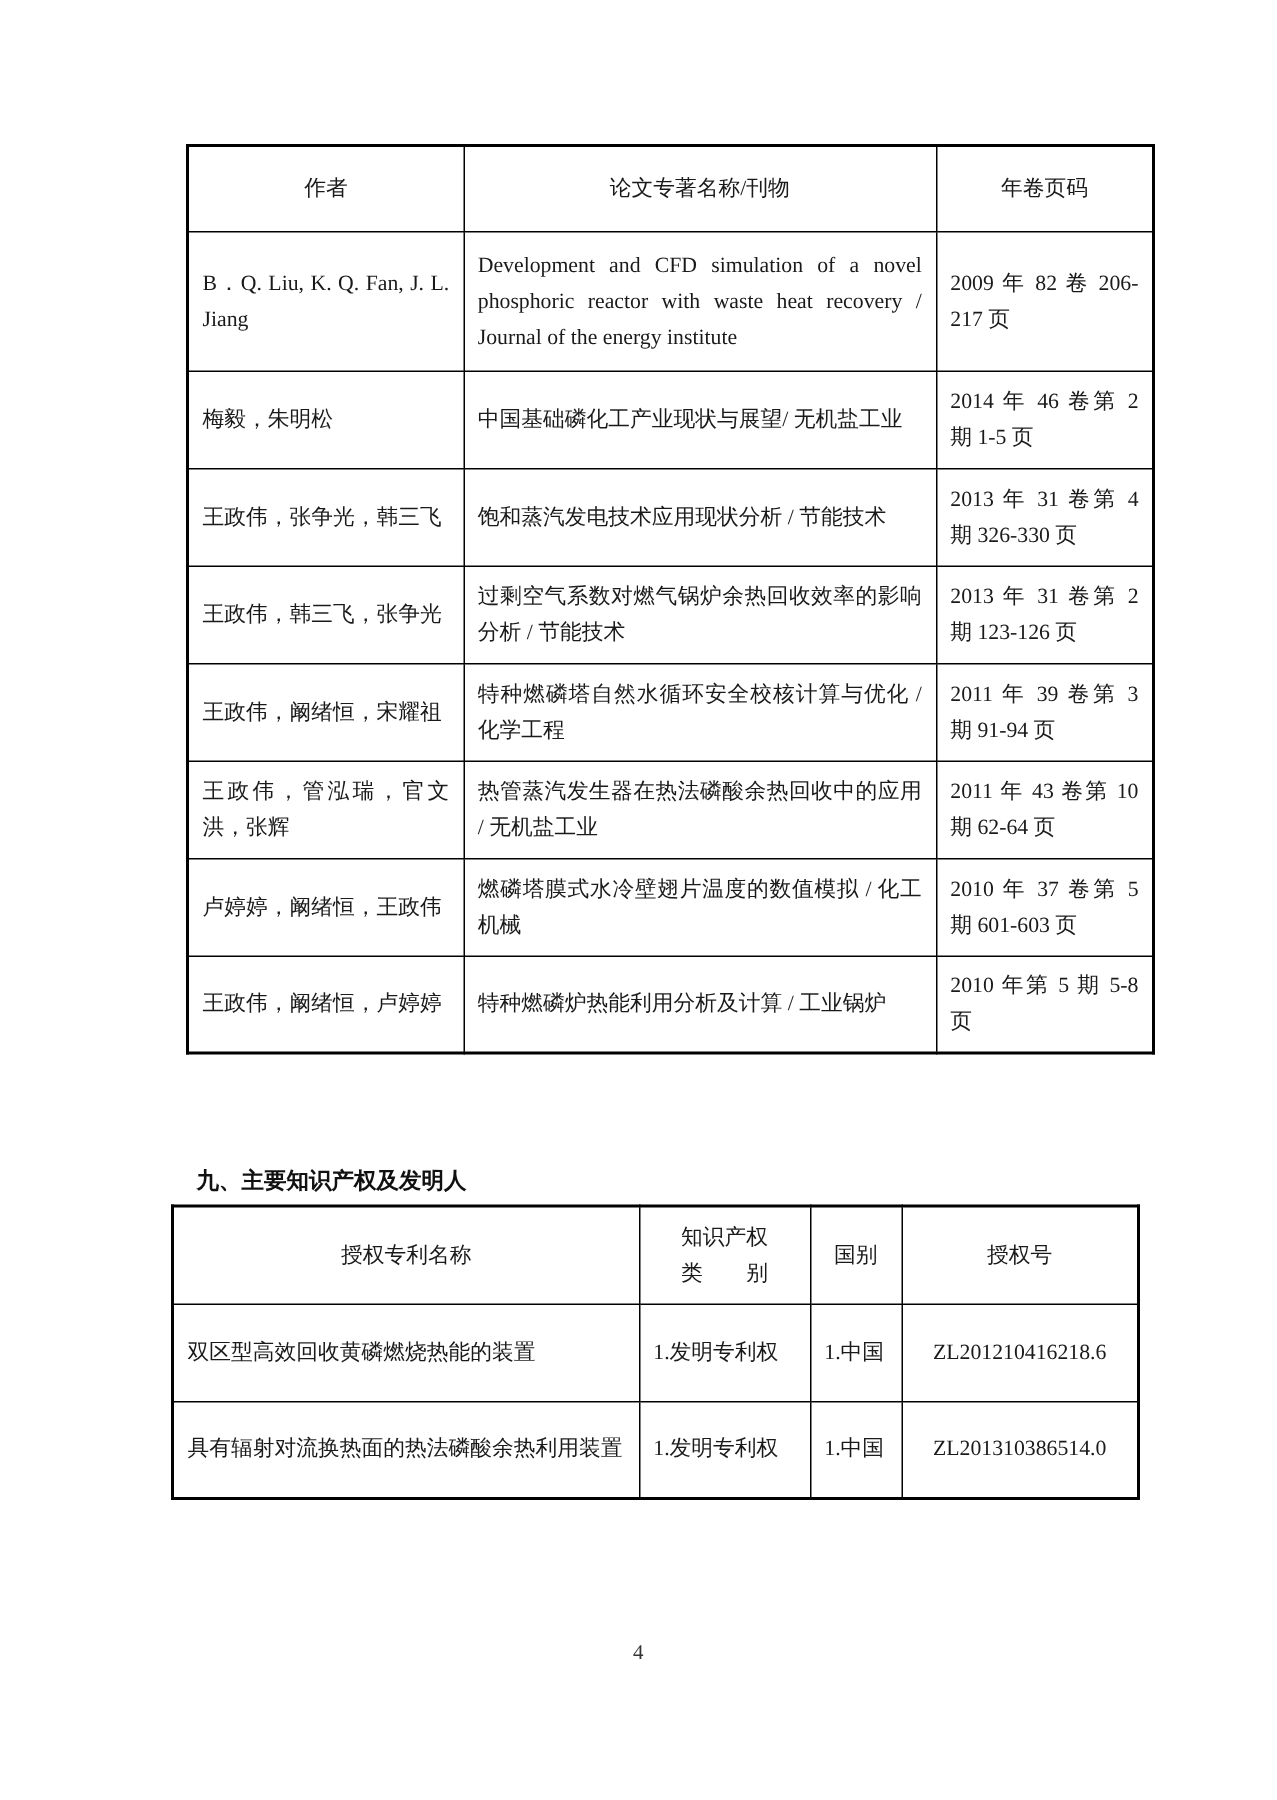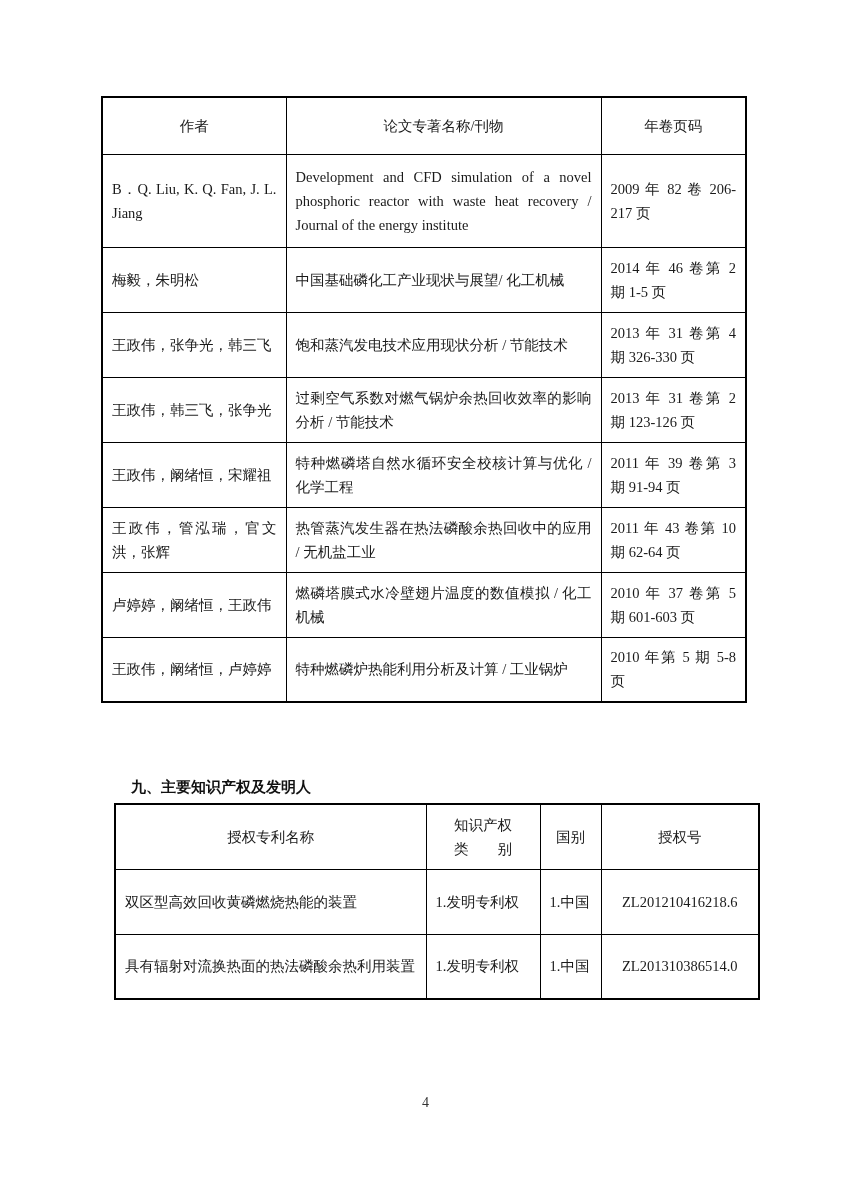--- a/index.html
+++ b/index.html
@@ -24,21 +24,21 @@
   .doc-table td {
     border: 1px solid #000000;
     padding: 4px 9px;
     font-size: 14.5px;
     line-height: 24px;
     vertical-align: middle;
     overflow: hidden;
     word-wrap: break-word;
   }
   #pub-table {
-    left: 101px;
+    left: 124px;
     top: 96px;
     width: 644px;
   }
   #pat-table {
     left: 114px;
     top: 803px;
     width: 644px;
   }
   .th-cell {
     text-align: center;
@@ -86,21 +86,21 @@
     <td class="th-cell">论文专著名称/刊物</td>
     <td class="th-cell">年卷页码</td>
   </tr>
   <tr class="h-tall">
     <td class="justify">B．Q. Liu, K. Q. Fan, J. L. Jiang</td>
     <td class="justify">Development and CFD simulation of a novel phosphoric reactor with waste heat recovery / Journal of the energy institute</td>
     <td class="justify">2009 年 82 卷 206-217 页</td>
   </tr>
   <tr class="h-std">
     <td class="justify">梅毅，朱明松</td>
-    <td class="justify">中国基础磷化工产业现状与展望/ 化工机械</td>
+    <td class="justify">中国基础磷化工产业现状与展望/ 无机盐工业</td>
     <td class="justify">2014 年 46 卷第 2 期 1-5 页</td>
   </tr>
   <tr class="h-std">
     <td class="justify">王政伟，张争光，韩三飞</td>
     <td class="justify">饱和蒸汽发电技术应用现状分析 / 节能技术</td>
     <td class="justify">2013 年 31 卷第 4 期 326-330 页</td>
   </tr>
   <tr class="h-std">
     <td class="justify">王政伟，韩三飞，张争光</td>
     <td class="justify">过剩空气系数对燃气锅炉余热回收效率的影响分析 / 节能技术</td>

